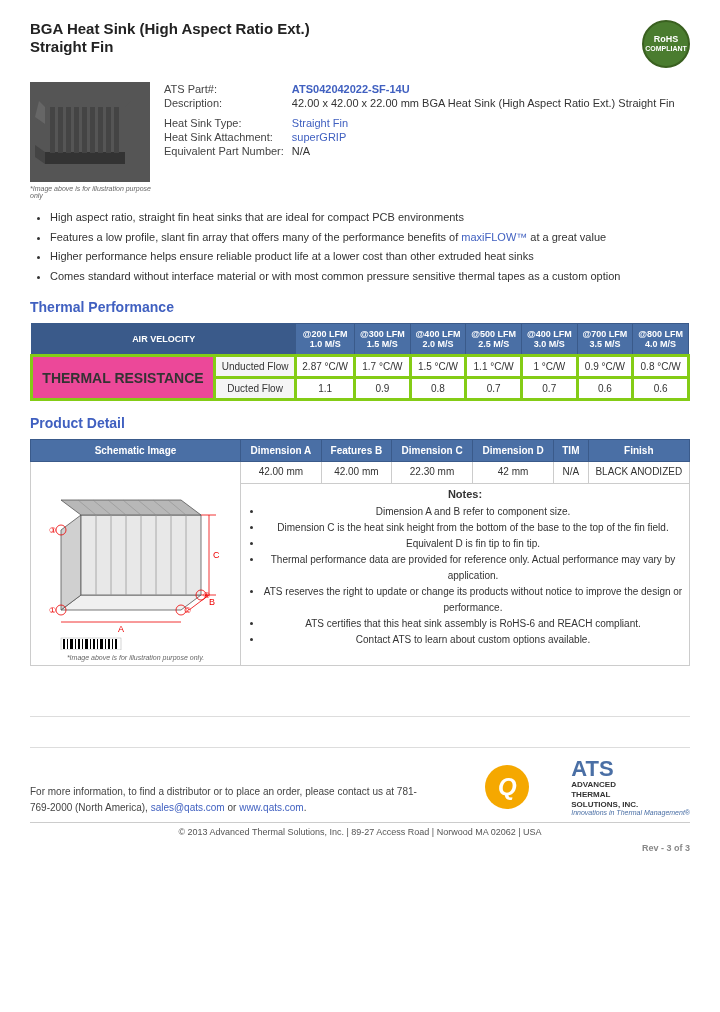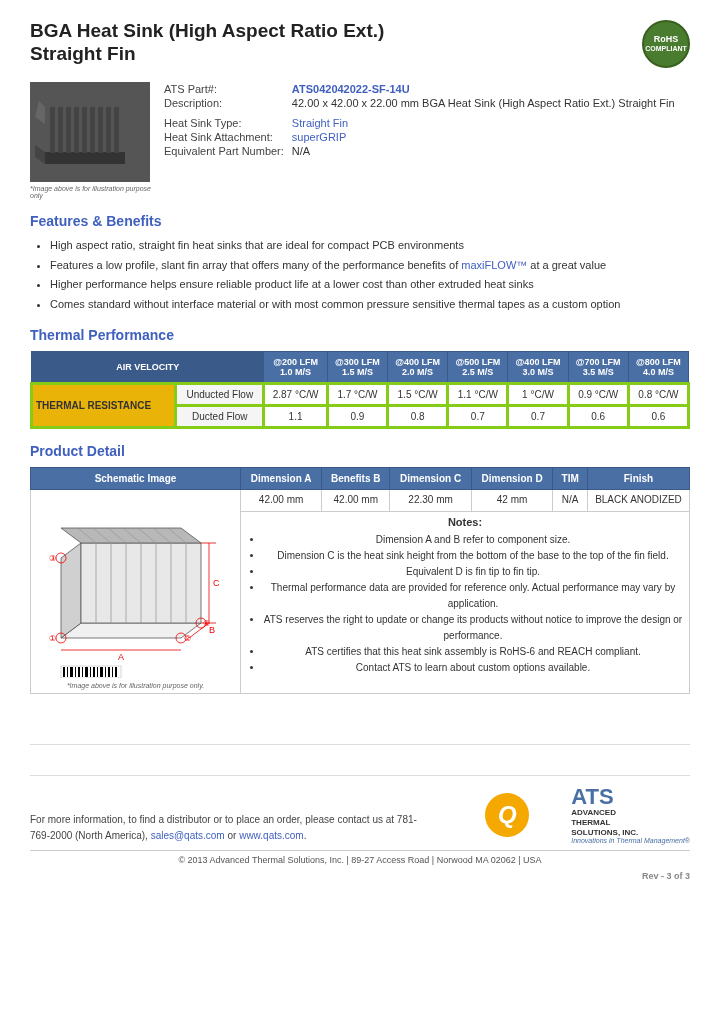--- a/index.html
+++ b/index.html
@@ -17,21 +17,21 @@
       position: relative;
     }
     
     .header {
       display: flex;
       justify-content: space-between;
       align-items: flex-start;
       margin-bottom: 14px;
     }
     .header-title h1 {
-      font-size: 19px;
+      font-size: 15px;
       font-weight: bold;
       color: #222;
       line-height: 1.2;
     }
     .rohs-badge {
       width: 48px;
       height: 48px;
       border-radius: 50%;
       background: #4a7c2f;
       display: flex;
@@ -141,24 +141,24 @@
       background: #3a5a8a;
       font-size: 9px;
     }
     .thermal-table td {
       border: 3px solid #84cc16;
       text-align: center;
       padding: 4px 3px;
       font-size: 10px;
     }
     .thermal-table .row-label-cell {
-      background: #eab308;
-      font-weight: bold;
-      font-size: 10px;
-      text-align: left;
+      background: #ec4899;
+      font-weight: bold;
+      font-size: 14px;
+      text-align: center;
       vertical-align: middle;
     }
     .thermal-table .flow-label {
       background: #f5f5f5;
       text-align: center;
     }
     
     .detail-table {
       width: 100%;
       border-collapse: collapse;
@@ -351,21 +351,20 @@
         </tr>
         <tr>
           <td class="label">Equivalent Part Number:</td>
           <td class="value">N/A</td>
         </tr>
       </tbody>
         </table>
     </div>
   </div>
 
-  <div class="section-heading">Features &amp; Benefits</div>
   <ul class="features-list">
     <li>High aspect ratio, straight fin heat sinks that are ideal for compact PCB environments</li>
     <li>
       Features a low profile, slant fin array that offers many of the performance benefits of <a class="link-blue">maxiFLOW™</a> at a great value
     </li>
     <li>Higher performance helps ensure reliable product life at a lower cost than other extruded heat sinks</li>
     <li>Comes standard without interface material or with most common pressure sensitive thermal tapes as a custom option</li>
   </ul>
 
   <div class="section-heading">Thermal Performance</div>
@@ -427,21 +426,21 @@
       </tr>
     </tbody>
   </table>
 
   <div class="section-heading">Product Detail</div>
   <table class="detail-table">
     <thead>
       <tr>
         <th>Schematic Image</th>
         <th>Dimension A</th>
-        <th>Benefits B</th>
+        <th>Features B</th>
         <th>Dimension C</th>
         <th>Dimension D</th>
         <th>TIM</th>
         <th>Finish</th>
       </tr>
     </thead>
     <tbody>
 
       <tr>
         <td class="schematic-cell" rowspan="2">

